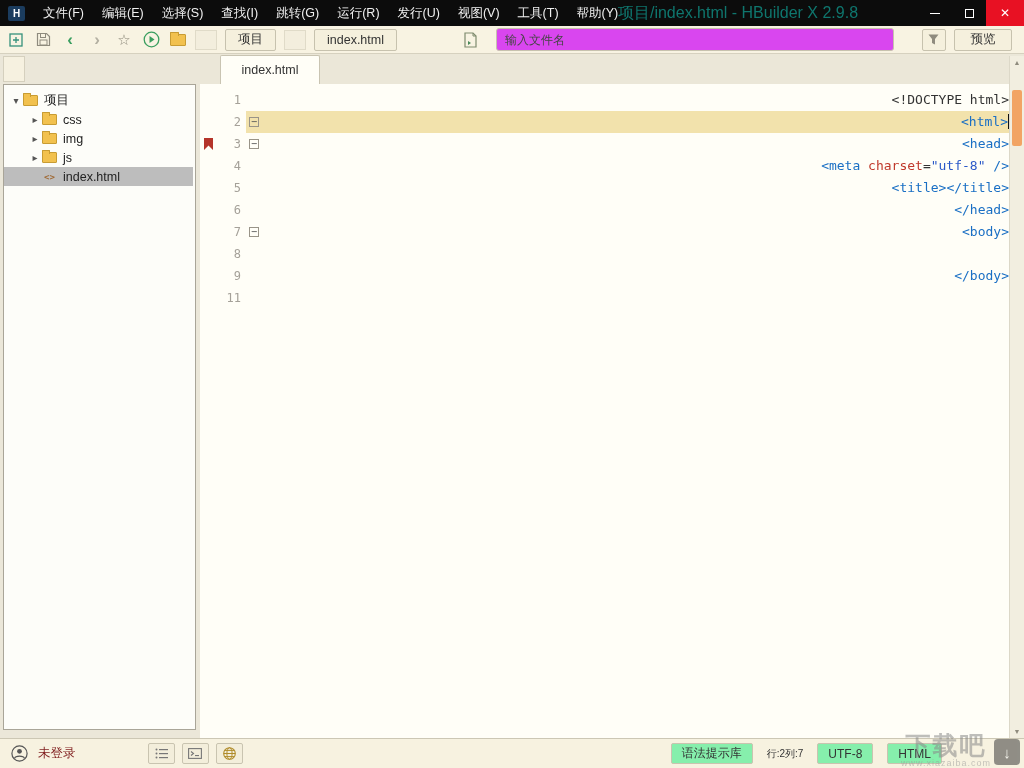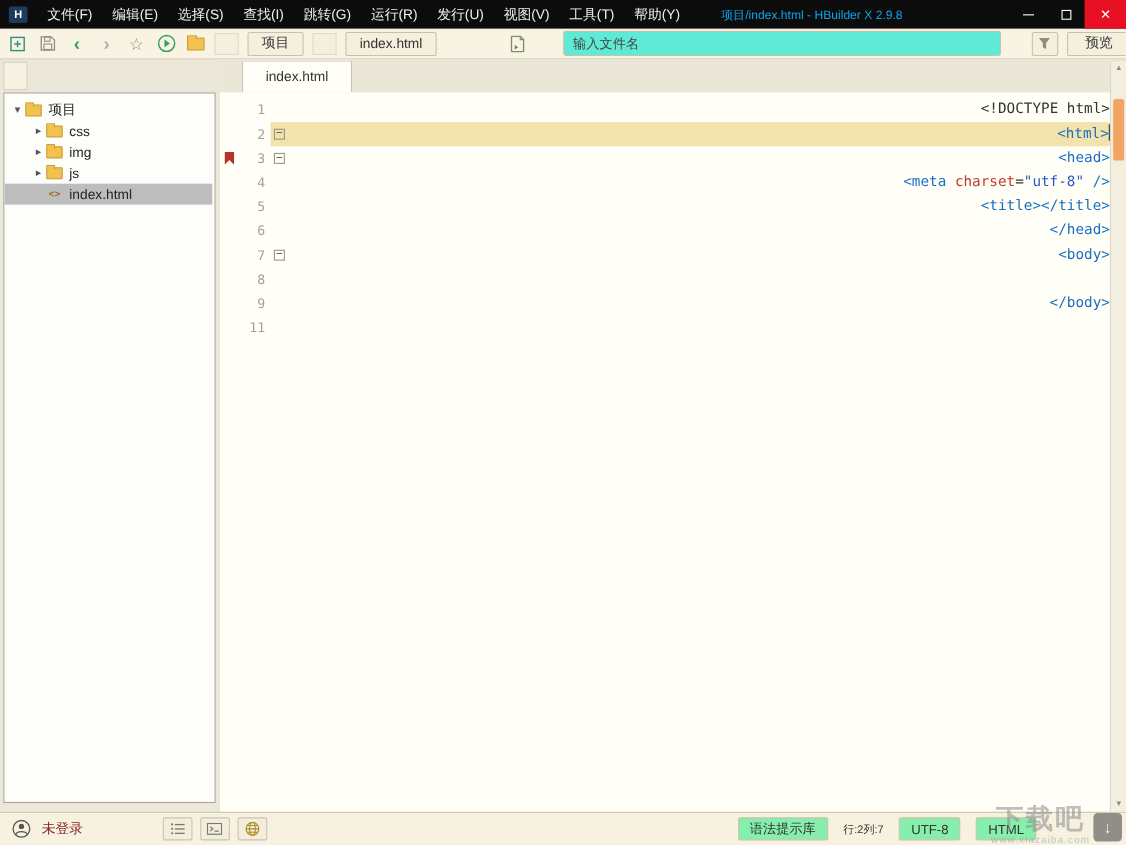--- a/index.html
+++ b/index.html
@@ -6,38 +6,38 @@
   html,body { width:1024px; height:768px; overflow:hidden; }
   body { font-family:"Liberation Sans","DejaVu Sans",sans-serif; font-size:12.5px; }
   #app { position:relative; width:1024px; height:768px; background:#ebe7d9; overflow:hidden; }
 
   
   .titlebar { height:26px; background:#0c0c0c; display:flex; align-items:center; position:relative; color:#e8e8e8; }
   .logo { width:17px; height:15px; margin:0 9px 0 8px; background:#1b3c5e; color:#fff; font-weight:bold; font-size:10px;
           display:flex; align-items:center; justify-content:center; border-radius:2px; }
   .menubar { display:flex; height:100%; align-items:center; }
   .menu-item { padding:0 9px; font-size:12.5px; color:#f0f0f0; cursor:default; white-space:nowrap; }
-  .win-title { position:absolute; left:738px; transform:translateX(-50%); font-size:11px; color:#0ea5e9; white-space:nowrap; }
+  .win-title { position:absolute; left:738px; transform:translateX(-50%); font-size:16px; color:#0f766e; white-space:nowrap; }
   .win-controls { position:absolute; right:0; top:0; height:26px; display:flex; }
   .wc { width:34px; height:26px; display:flex; align-items:center; justify-content:center; color:#fff; font-size:12px; }
   .wc.close { background:#e81123; width:38px; }
   .glyph-min { width:10px; border-top:1.2px solid #fff; display:block; }
   .glyph-max { width:9px; height:9px; border:1px solid #fff; display:block; }
 
   
   .toolbar { height:28px; background:#f8f3e2; border-bottom:1px solid #d6d1bf; display:flex; align-items:center; padding-left:6px; }
   .tb-icon { width:20px; height:20px; display:flex; align-items:center; justify-content:center; margin-right:7px; flex:none; }
   .back-glyph { color:#3a9e5f; font-weight:bold; font-size:17px; line-height:18px; }
   .forward-glyph { color:#b4b0a2; font-weight:bold; font-size:17px; line-height:18px; }
   .star-glyph { color:#8f8b7c; font-size:15px; }
   .tb-stub { width:22px; height:20px; background:#f3eedd; border:1px solid #e0dbc8; margin-right:8px; flex:none; }
   .tb-btn { height:22px; padding:0 12px; background:#f5f0dd; border:1px solid #c7c2ae; font-size:12.5px; color:#333;
             border-radius:2px; margin-right:8px; font-family:inherit; flex:none; }
-  .search { width:398px; height:23px; border:1px solid #c7c2ae; background:#5eead4; border-radius:3px; padding:0 8px;
-            font-size:12px; color:#333; margin-left:24px; flex:none; font-family:inherit; }
+  .search { width:398px; height:23px; border:1px solid #c7c2ae; background:#d946ef; border-radius:3px; padding:0 8px;
+            font-size:12px; color:#333; margin-left:8px; flex:none; font-family:inherit; }
   .search::placeholder { color:#454545; opacity:1; }
   .tb-icon-btn { width:24px; height:22px; background:#f5f0dd; border:1px solid #c7c2ae; border-radius:2px; margin-left:28px;
                  display:flex; align-items:center; justify-content:center; flex:none; }
   .tb-btn.preview { margin-left:8px; width:58px; text-align:center; padding:0; }
   .toolbar-folder { display:inline-block; position:relative; width:16px; height:12px; background:#f2c14e; border:1px solid #c89c33; border-radius:1px; }
   .toolbar-folder::before { content:""; position:absolute; top:-3px; left:-1px; width:7px; height:3px; background:#f2c14e;
                             border:1px solid #c89c33; border-bottom:none; border-radius:1px 1px 0 0; }
   .mL56 { margin-left:56px; }
 
   

